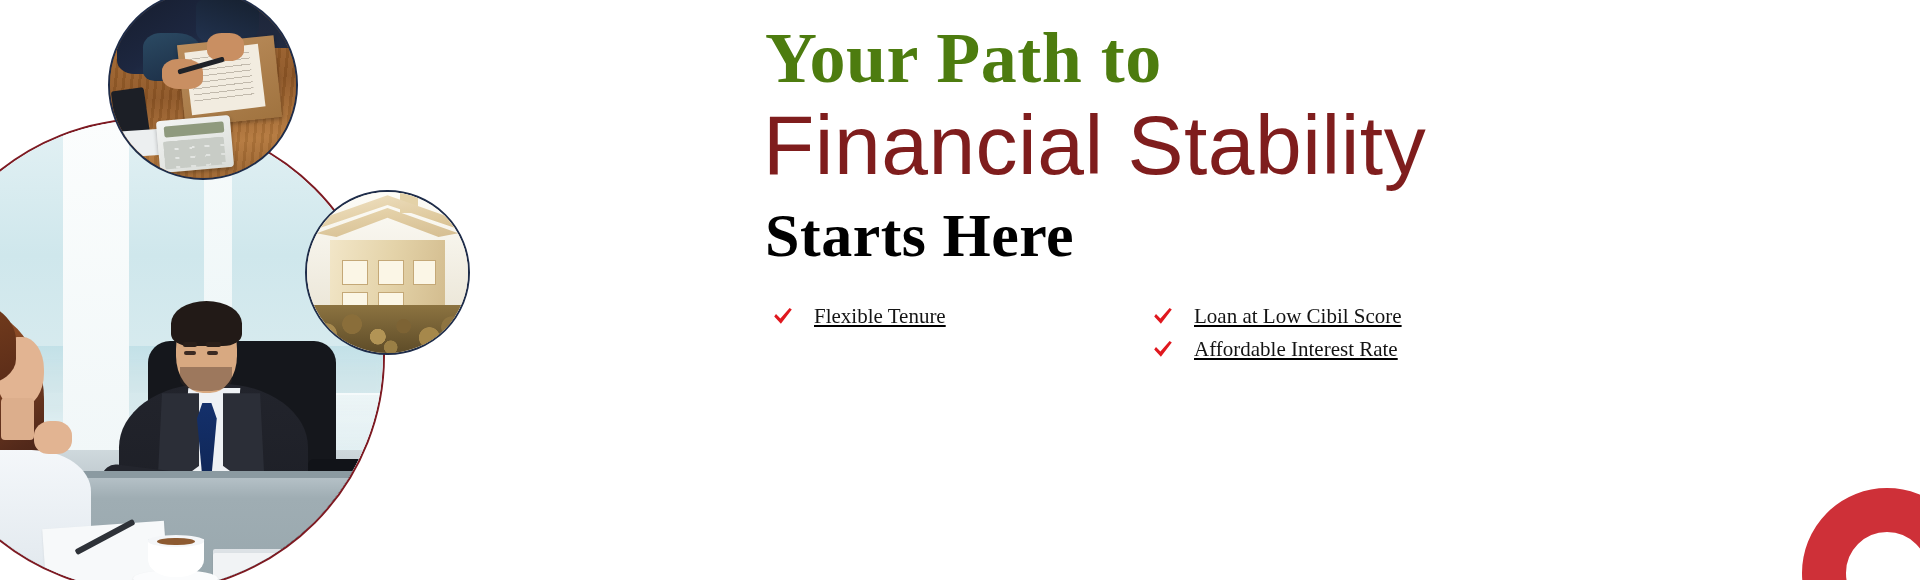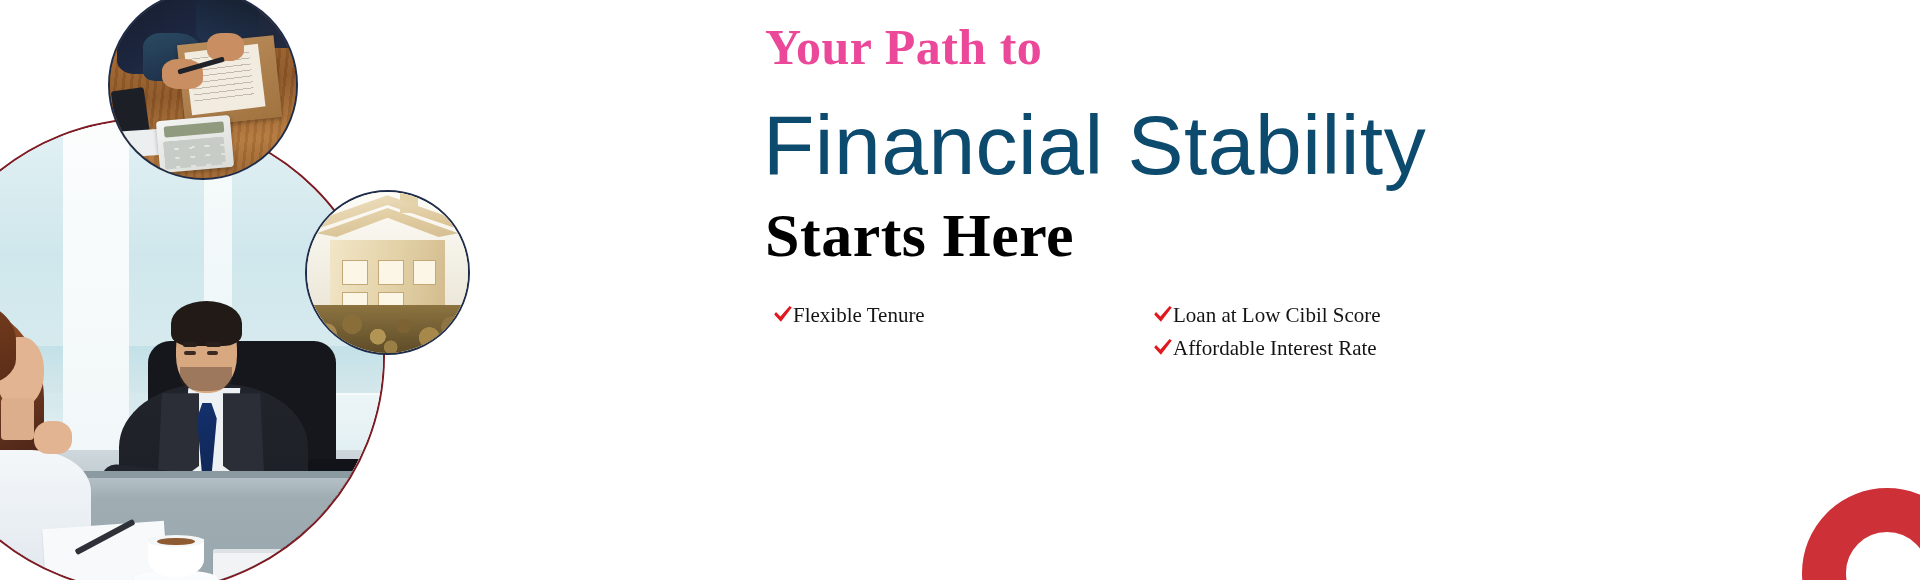--- a/index.html
+++ b/index.html
@@ -470,33 +470,33 @@
 
   
   #text-block {
     position:absolute;
     left:765px; top:0;
     width:900px; height:580px;
   }
   .line-1 {
     position:absolute; left:0; top:22px;
     font-family:"Liberation Serif", serif;
-    font-size:50px;
+    font-size:72px;
     font-weight:700;
-    color:#ec4899;
+    color:#4d7c0f;
     letter-spacing:.5px;
     white-space:nowrap;
     line-height:1;
   }
   .line-2 {
     position:absolute; left:-2px; top:103px;
     font-family:"Liberation Sans", sans-serif;
     font-size:84px;
     font-weight:400;
-    color:#0c4a6e;
+    color:#7f1d1d;
     letter-spacing:.5px;
     white-space:nowrap;
     line-height:1;
   }
   .line-3 {
     position:absolute; left:0; top:204px;
     font-family:"Liberation Serif", serif;
     font-size:62px;
     font-weight:700;
     color:#000000;
@@ -510,23 +510,24 @@
     position:absolute;
     left:8px; top:305px;
     display:flex;
     gap:70px;
   }
   .feat-col { display:flex; flex-direction:column; gap:11px; }
   .feat-col.col-1 { width:310px; }
   .feat-col.col-2 { width:300px; }
   .feat-item {
     display:flex;
-    align-items:flex-start;
-    gap:0;
+    align-items:flex-end;
+    gap:21px;
     height:22px;
+    text-decoration:underline;
   }
   .check-icon {
     width:20px; height:20px;
     flex:0 0 20px;
     display:block;
   }
   .feat-label {
     font-family:"Liberation Serif", serif;
     font-size:21px;
     color:#141414;

